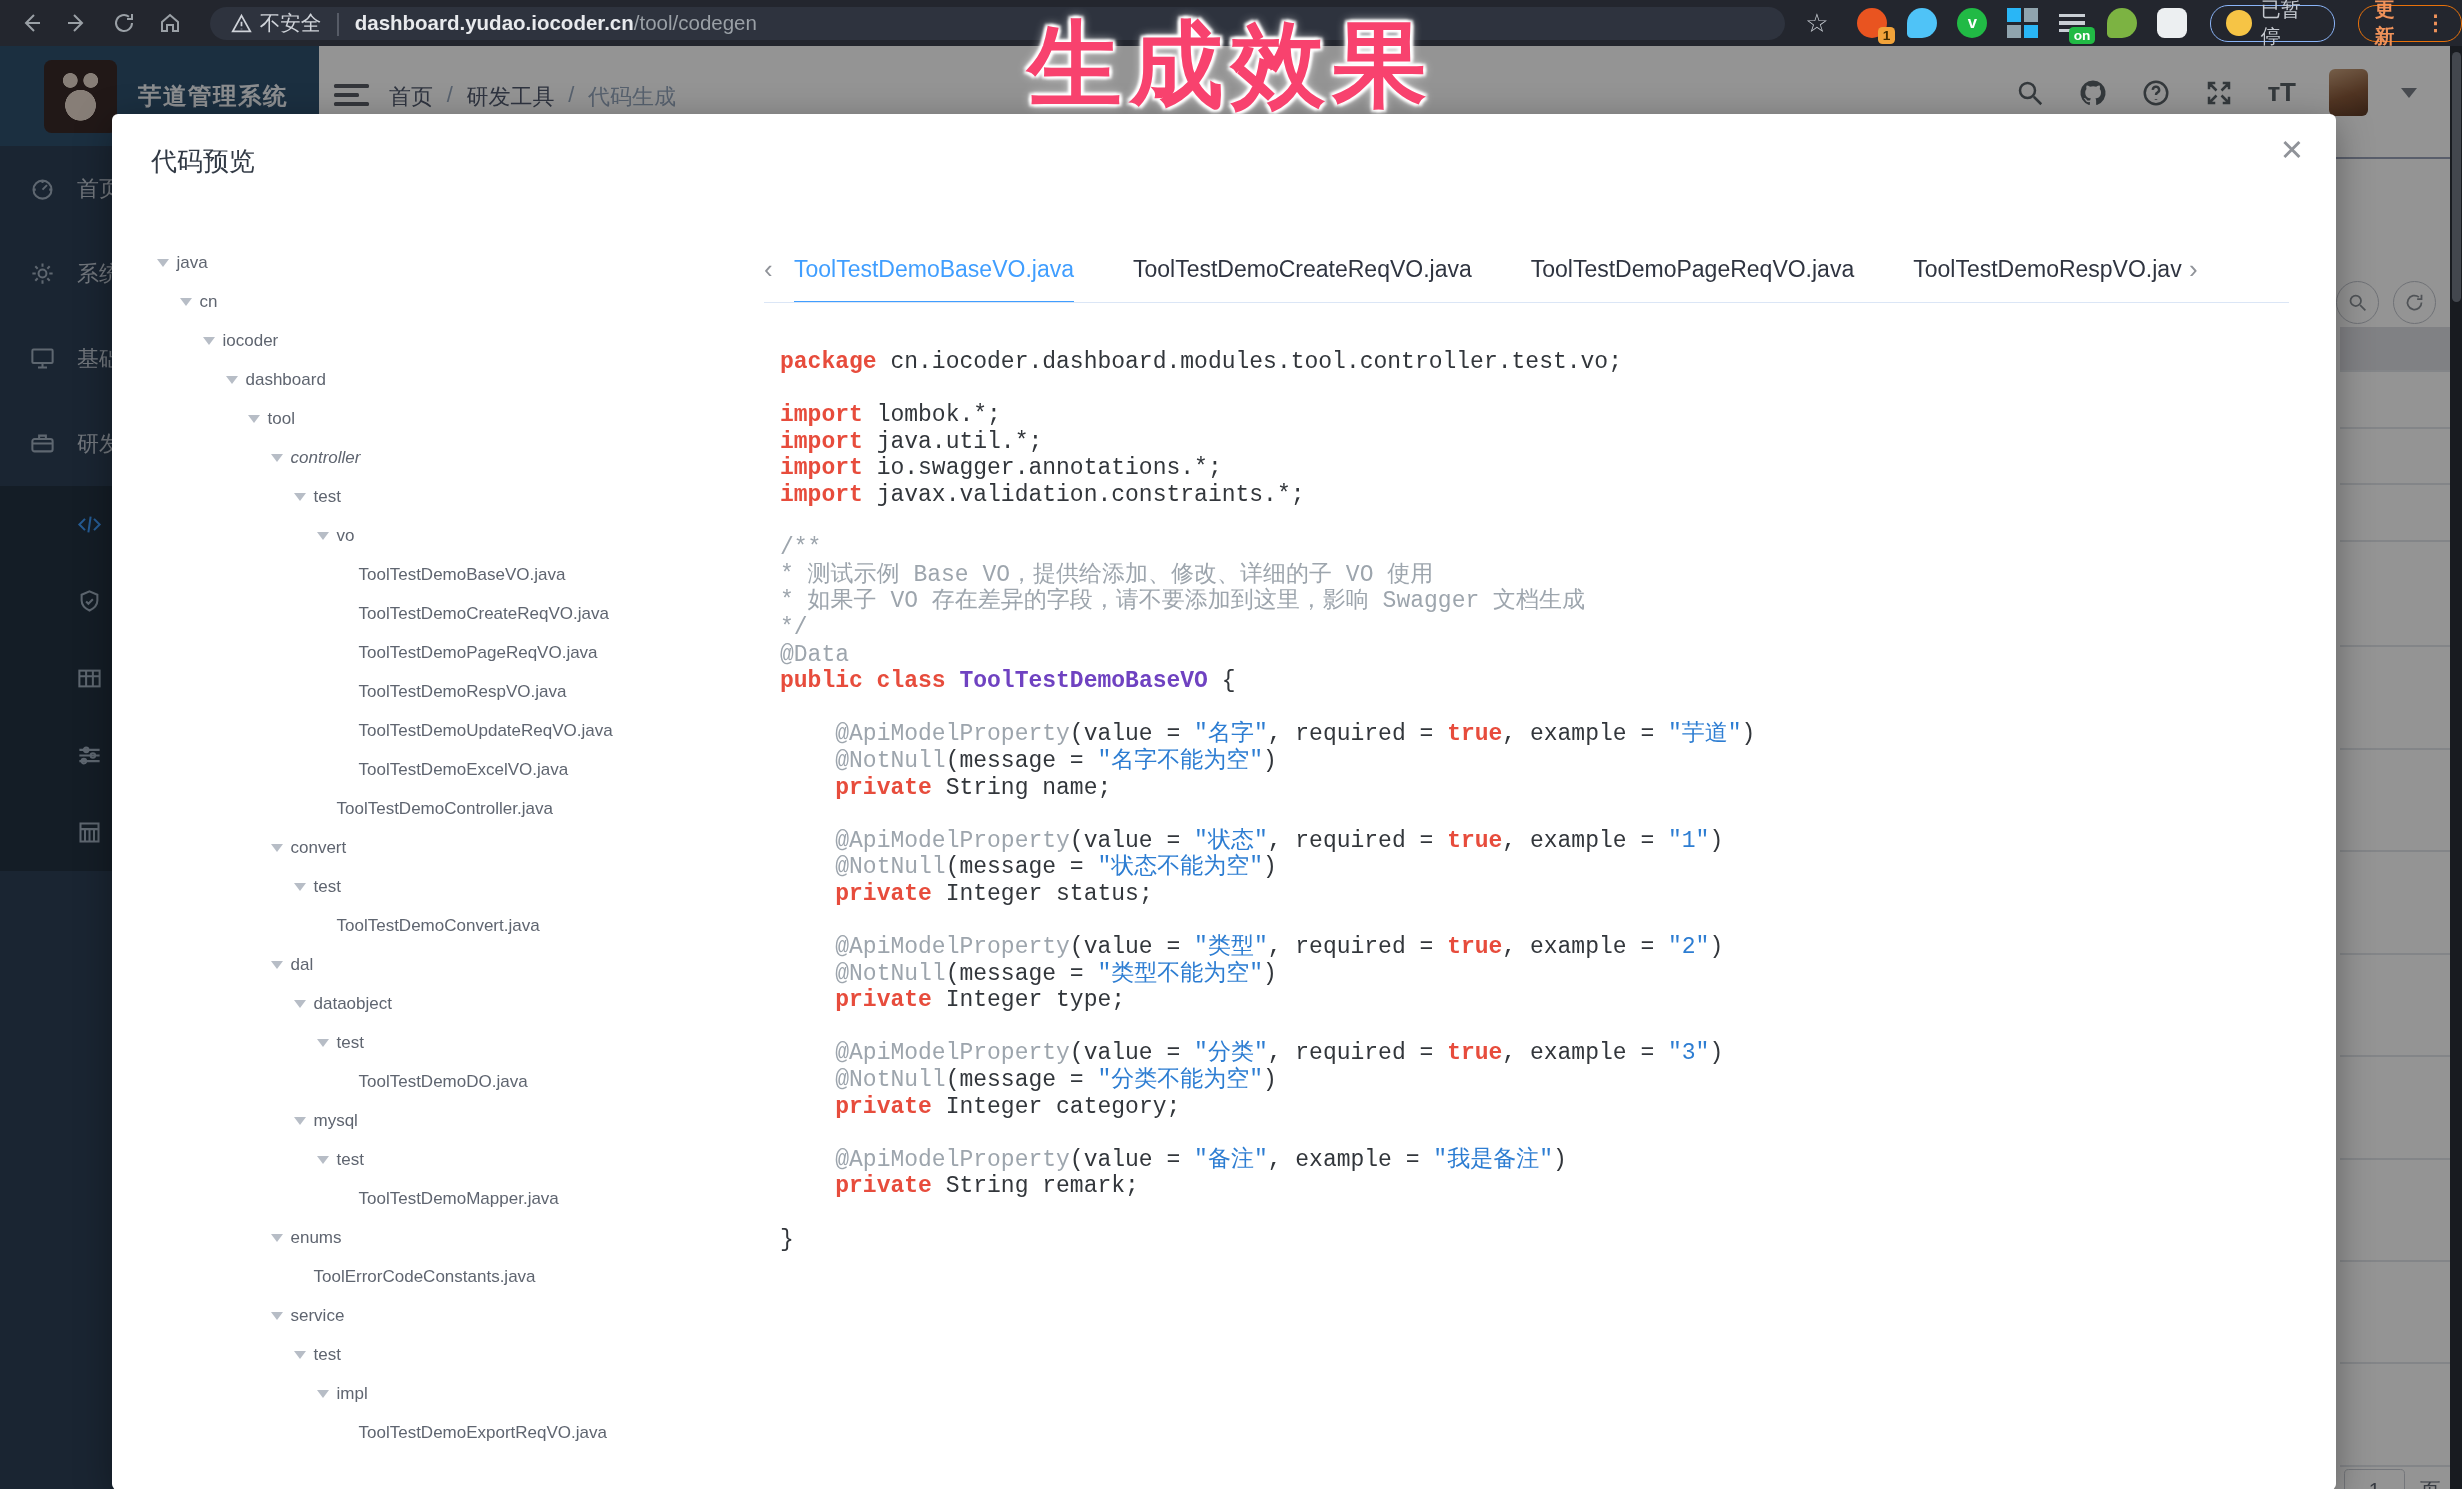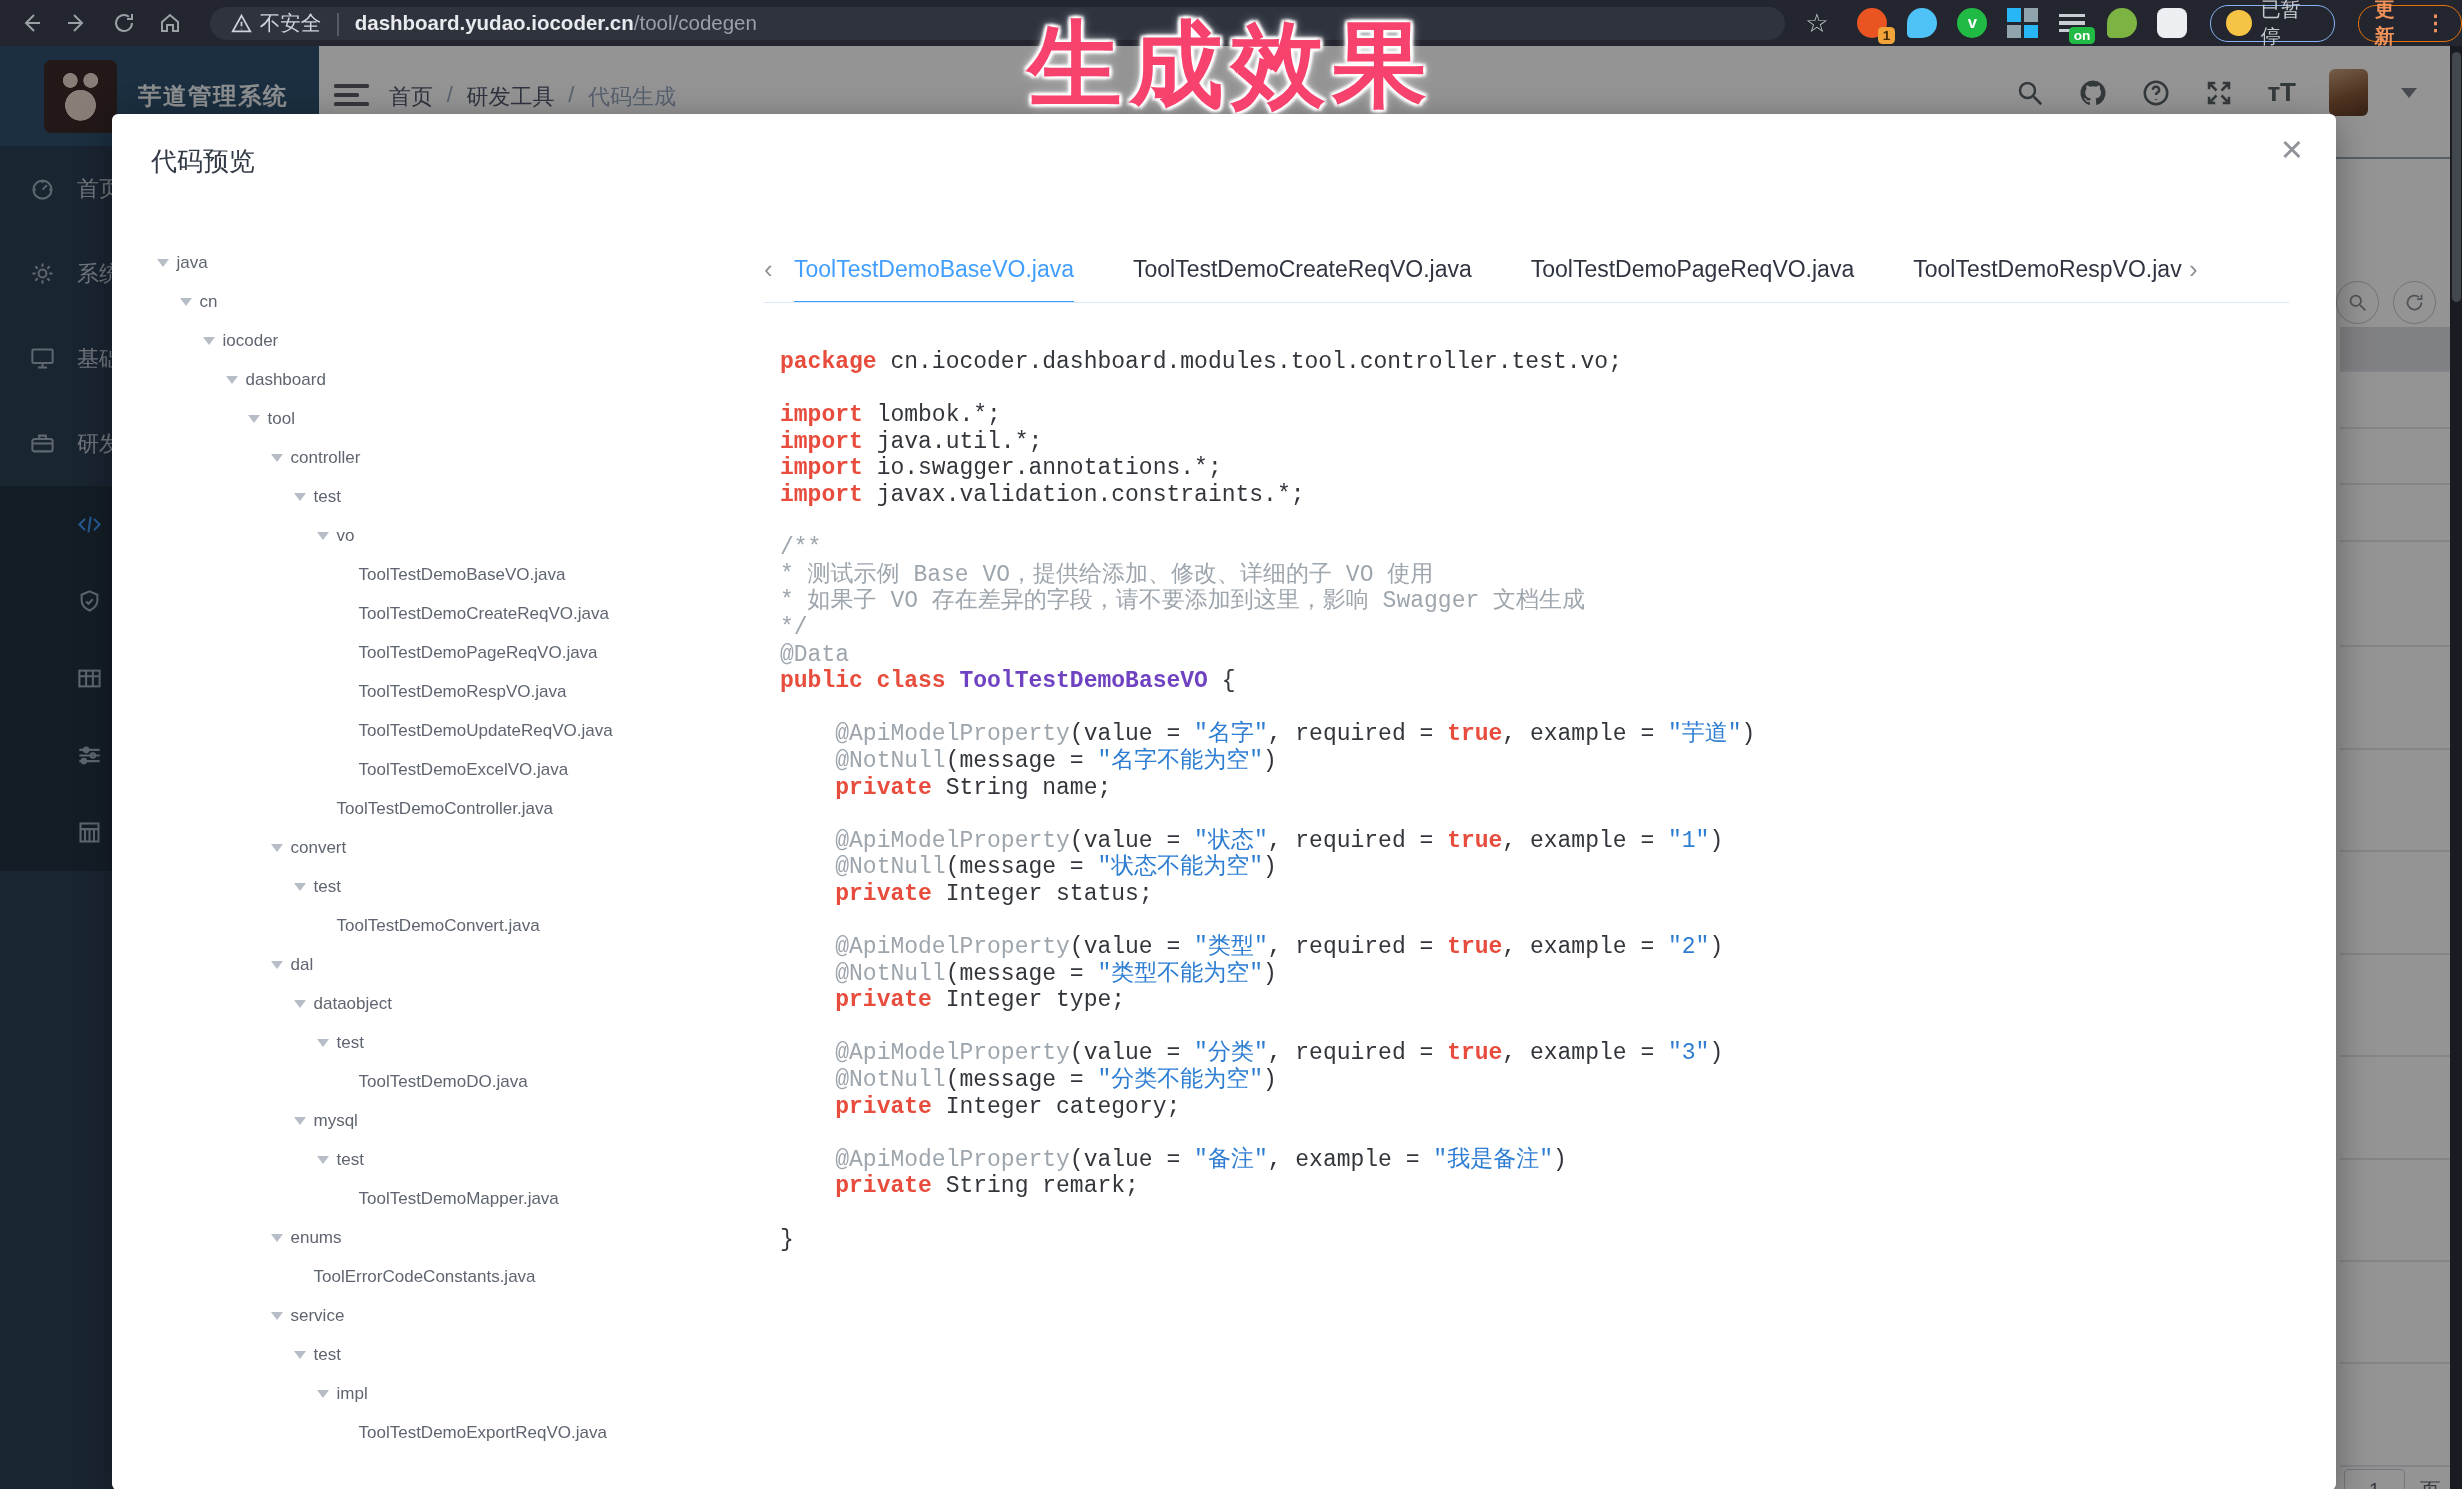--- a/index.html
+++ b/index.html
@@ -380,21 +380,21 @@
           <i></i>
         </span>
         <span class="tlabel">dashboard</span>
       </div>
       <div class="trow" style="padding-left: 115px;">
         <span class="caret">
           <i></i>
         </span>
         <span class="tlabel">tool</span>
       </div>
-      <div class="trow" style="padding-left: 138px;">
+      <div class="trow" style="padding-left: 138px; font-style: italic;">
         <span class="caret">
           <i></i>
         </span>
         <span class="tlabel">controller</span>
       </div>
       <div class="trow" style="padding-left: 161px;">
         <span class="caret">
           <i></i>
         </span>
         <span class="tlabel">test</span>

